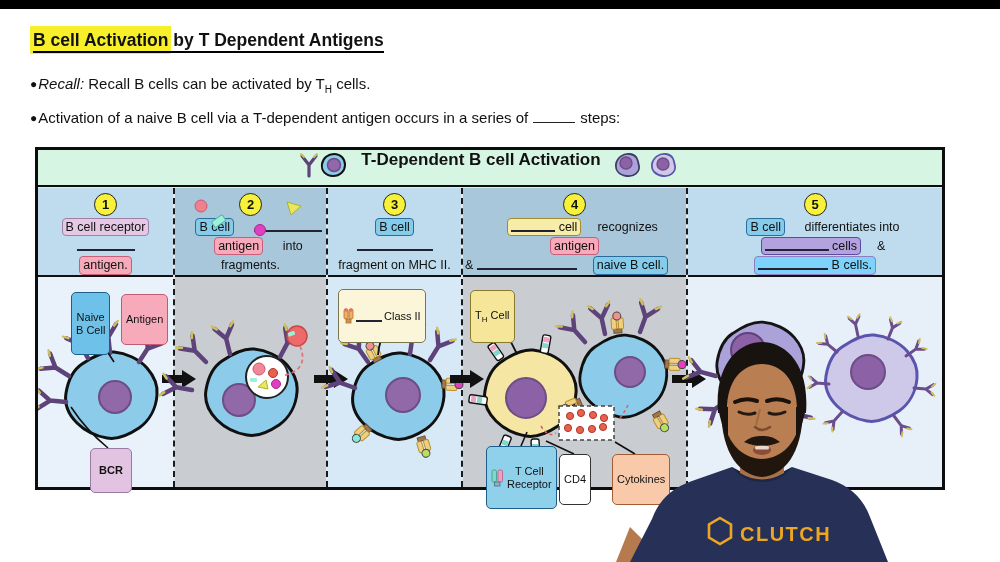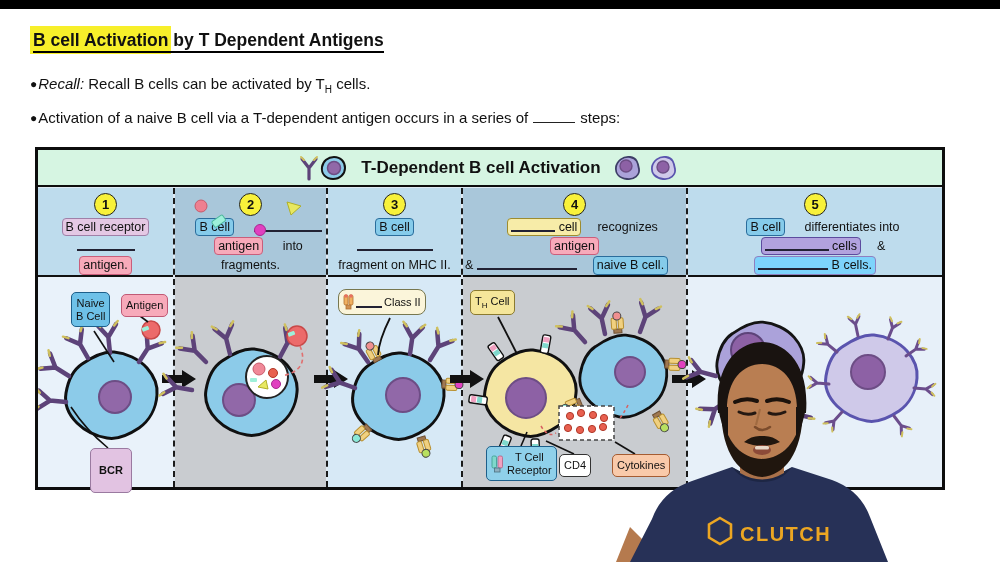--- a/index.html
+++ b/index.html
@@ -15,21 +15,21 @@
   .b1{top:75px;} .b2{top:109px;}
   .bdot{font-size:12px;margin-right:1px;vertical-align:1px;}
   .bullet i{font-style:italic;}
   .bullet sub{font-size:10px;}
   .bblank{display:inline-block;width:42px;border-bottom:1.6px solid #222;height:12px;margin:0 5px;}
 
   
   .diagram{position:absolute;left:35px;top:147px;width:910px;height:343px;
            border:3px solid #0d0d0d;box-sizing:border-box;background:#dfe9f2;}
   .dg-header{position:absolute;left:0;top:0;right:0;height:35px;background:#d6f5e2;
-             border-bottom:2.5px solid #0d0d0d;display:flex;align-items:center;justify-content:center;gap:10px;}
+             border-bottom:2.5px solid #0d0d0d;display:flex;align-items:flex-start;justify-content:center;gap:10px;}
   .dg-title{font-size:17px;font-weight:bold;}
   .dg-cols{position:absolute;left:0;top:37.5px;right:0;bottom:0;display:flex;}
   .col{box-sizing:border-box;display:flex;flex-direction:column;}
   .col.div{border-right:2.5px dashed #1a1a1a;}
   .c1{width:137px;} .c2{width:153px;} .c3{width:135px;} .c4{width:225px;} .c5{flex:1;}
   .shead{height:89px;box-sizing:border-box;border-bottom:2.5px solid #111;
          text-align:center;font-size:12.5px;padding-top:5px;line-height:1.55;}
   .hl-blue{background:#bedced;} .hl-gray{background:#a9c7da;}
   .sbody{flex:1;}
   .p1{background:#e9f2fa;} .p2{background:#c9ccd0;} .p3{background:#d7e9f6;}
@@ -40,25 +40,25 @@
   .bx-blue{background:#85cbea;border-color:#2a6d9c;}
   .bx-pink{background:#f7aaba;border-color:#c95e7b;}
   .bx-lav{background:#e4c8e4;border-color:#a080a8;}
   .bx-yel{background:#f7eca8;border-color:#9d8c30;}
   .bx-pur{background:#b2a2de;border-color:#5c4b9e;}
   .bx-lil{background:#7dd3fc;border-color:#8f7fc0;}
   .blank{display:inline-block;border-bottom:2px solid #223;height:10px;vertical-align:-1px;}
 
   
   .lbl{position:absolute;z-index:5;font-size:11px;line-height:1.15;text-align:center;
-       border:1.6px solid;border-radius:5px;padding:4px 4px;}
+       border:1.6px solid;border-radius:5px;padding:18px 4px;}
   .lbl-naive{left:33px;top:142px;background:#6ec1e8;border-color:#1d5f8a;}
   .lbl-antigen{left:83px;top:144px;background:#f7aaba;border-color:#c05a75;}
   .lbl-bcr{left:52px;top:298px;background:#e2c3e2;border-color:#9a7aa0;padding:15px 8px;font-weight:bold;}
-  .lbl-class2{left:300px;top:139px;background:#fbf5da;border-color:#77774f;display:flex;align-items:center;gap:2px;border-radius:8px;}
+  .lbl-class2{left:300px;top:139px;background:#fbf5da;border-color:#77774f;display:flex;align-items:center;gap:2px;}
   .lbl-th{left:432px;top:140px;background:#f5e69a;border-color:#8a7a30;}
   .lbl-th sub{font-size:8px;}
   .lbl-tcr{left:448px;top:296px;background:#8fd0ea;border-color:#1d5f8a;display:flex;align-items:center;gap:3px;}
   .lbl-cd4{left:521px;top:304px;background:#ffffff;border-color:#333;}
   .lbl-cyt{left:574px;top:304px;background:#f9caaa;border-color:#a55c32;}
 
   .overlay{position:absolute;left:0;top:0;z-index:4;pointer-events:none;}
   .presenter{position:absolute;left:600px;top:315px;z-index:6;pointer-events:none;}
 </style>
 </head>

